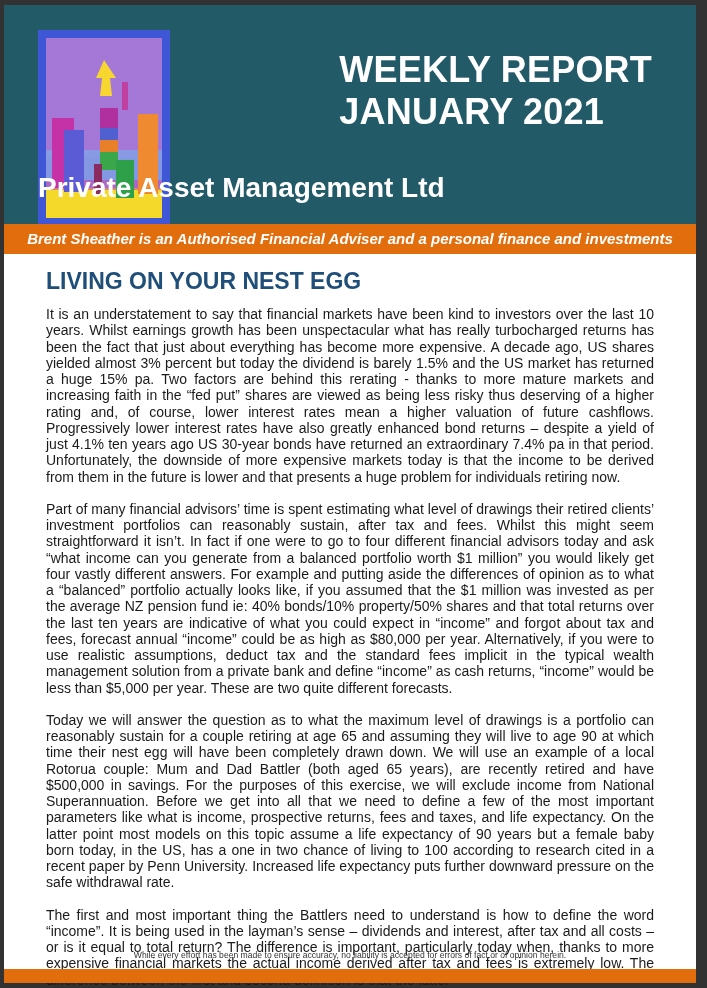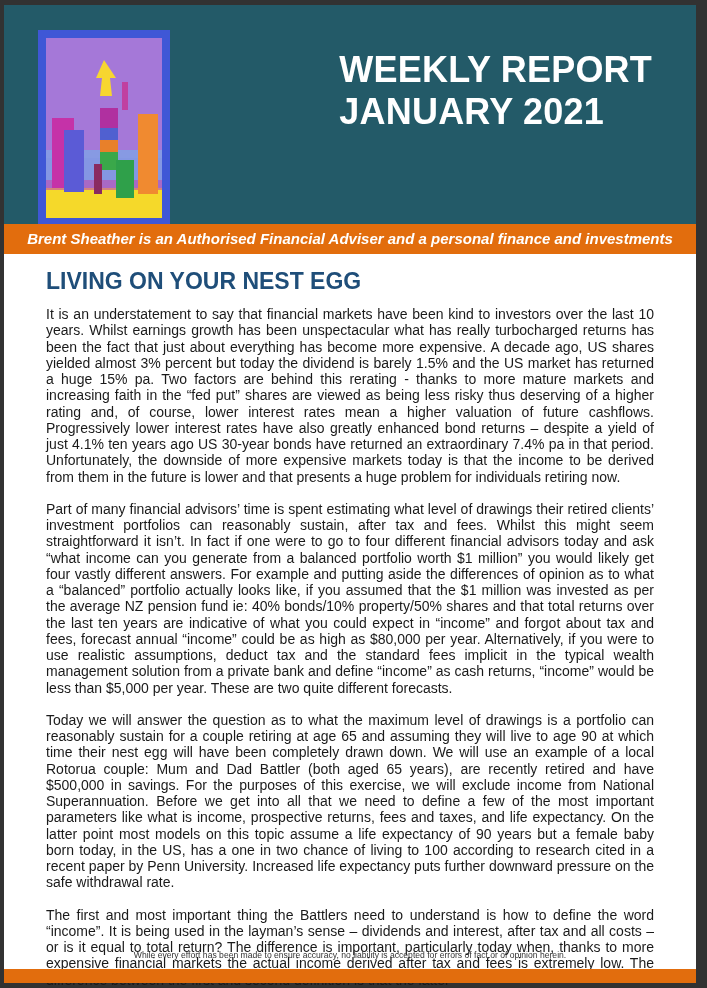--- a/index.html
+++ b/index.html
@@ -85,20 +85,21 @@
         <rect x="100" y="84" width="20" height="80" fill="#f08a30"></rect>
         <polygon points="66,30 58,48 64,48 62,66 74,66 72,48 78,48" fill="#f7d630"></polygon>
         <rect x="84" y="52" width="6" height="28" fill="#c040a0"></rect>
         <rect x="56" y="134" width="8" height="30" fill="#8a2a60"></rect>
       </svg>
     </div>
     <div class="title">
       <div>WEEKLY REPORT</div>
       <div>JANUARY 2021</div>
     </div>
+    <div class="company">Private Asset Management Ltd</div>
   </div>
 
   <div class="byline">Brent Sheather is an Authorised Financial Adviser and a personal finance and investments writer.</div>
 
   <div class="article-title">LIVING ON YOUR NEST EGG</div>
 
   <div class="body-text">
     <p>It is an understatement to say that financial markets have been kind to investors over the last 10 years.  Whilst earnings growth has been unspectacular what has really turbocharged returns has been the fact that just about everything has become more expensive. A decade ago, US shares yielded almost 3% percent but today the dividend is barely 1.5% and the US market has returned a huge 15% pa. Two factors are behind this rerating - thanks to more mature markets and increasing faith in the “fed put” shares are viewed as being less risky thus deserving of a higher rating and, of course, lower interest rates mean a higher valuation of future cashflows. Progressively lower interest rates have also greatly enhanced bond returns – despite a yield of just 4.1% ten years ago US 30-year bonds have returned an extraordinary 7.4% pa in that period. Unfortunately, the downside of more expensive markets today is that the income to be derived from them in the future is lower and that presents a huge problem for individuals retiring now.</p>
     <p>Part of many financial advisors’ time is spent estimating what level of drawings their retired clients’ investment portfolios can reasonably sustain, after tax and fees. Whilst this might seem straightforward it isn’t. In fact if one were to go to four different financial advisors today and ask “what income can you generate from a balanced portfolio worth $1 million” you would likely get four vastly different answers. For example and putting aside the differences of opinion as to what a “balanced” portfolio actually looks like, if you assumed that the $1 million was invested as per the average NZ pension fund ie: 40% bonds/10% property/50% shares and that total returns over the last ten years are indicative of what you could expect in “income” and forgot about tax and fees, forecast annual “income” could be as high as $80,000 per year. Alternatively, if you were to use realistic assumptions, deduct tax and the standard fees implicit in the typical wealth management solution from a private bank and define “income” as cash returns, “income” would be less than $5,000 per year. These are two quite different forecasts.</p>
     <p>Today we will answer the question as to what the maximum level of drawings is a portfolio can reasonably sustain for a couple retiring at age 65 and assuming they will live to age 90 at which time their nest egg will have been completely drawn down.  We will use an example of a local Rotorua couple: Mum and Dad Battler (both aged 65 years), are recently retired and have $500,000 in savings. For the purposes of this exercise, we will exclude income from National Superannuation. Before we get into all that we need to define a few of the most important parameters like what is income, prospective returns, fees and taxes, and life expectancy. On the latter point most models on this topic assume a life expectancy of 90 years but a female baby born today, in the US, has a one in two chance of living to 100 according to research cited in a recent paper by Penn University.  Increased life expectancy puts further downward pressure on the safe withdrawal rate.</p>

